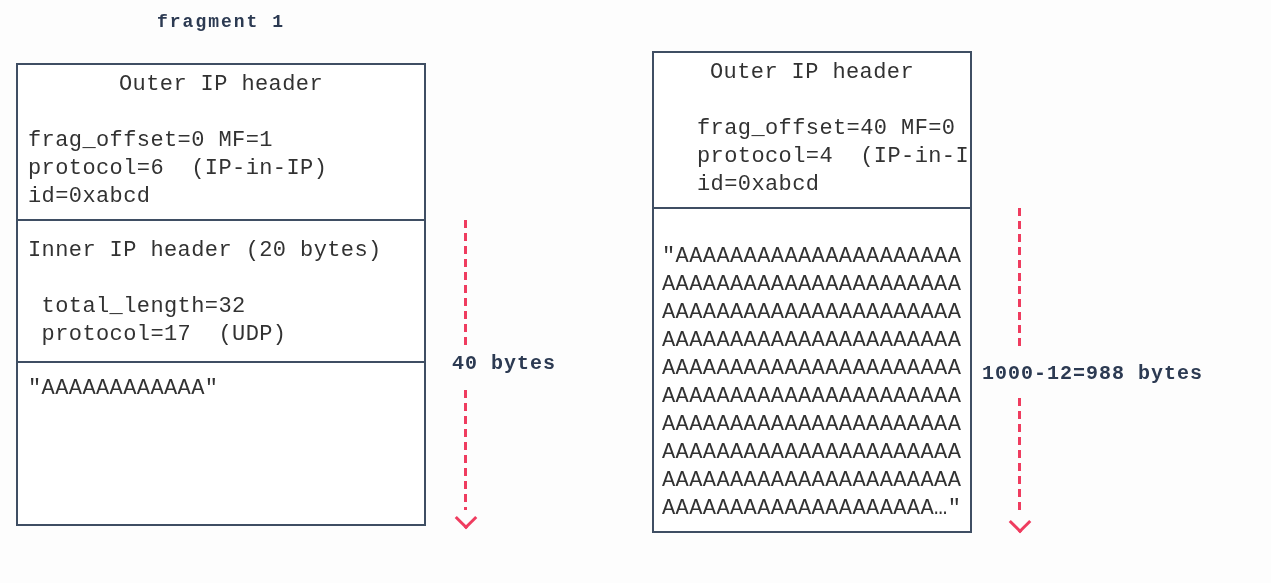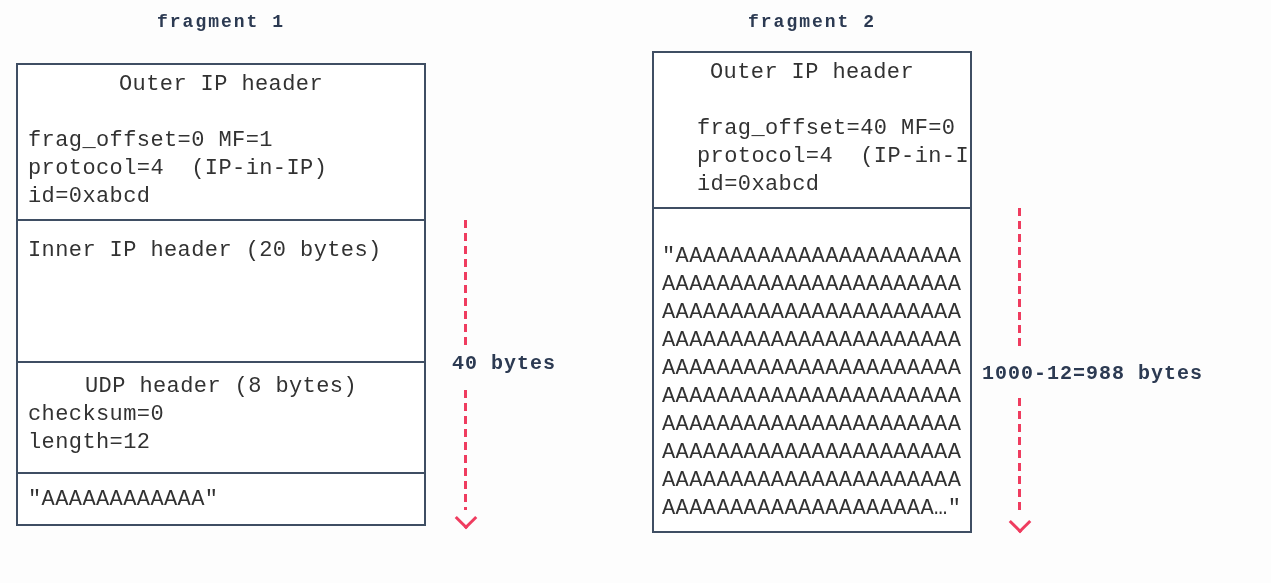--- a/index.html
+++ b/index.html
@@ -90,45 +90,42 @@
 <div class="canvas">
 
   <div class="frag-title" style="left:16px; width:410px;">fragment 1</div>
 
   <div class="box" style="left:16px; top:63px; width:410px; height:463px;">
 
     <div class="sec" style="height:154px;">
       <div class="sec-head center" style="padding-top:6px;">Outer IP header</div>
       <div class="sec-body">
 frag_offset=0 MF=1
-protocol=4  (IP-in-IP)
+protocol=6  (IP-in-IP)
 id=0xabcd</div>
     </div>
 
     <div class="sec" style="height:142px;">
       <div class="sec-head left" style="padding-top:16px;">Inner IP header (20 bytes)</div>
+      <div class="sec-body">
+ total_length=32
+ protocol=17  (UDP)</div>
     </div>
 
-    <div class="sec" style="height:111px;">
-      <div class="sec-head center" style="padding-top:10px;">UDP header (8 bytes)</div>
-      <div class="sec-body">checksum=0
-length=12</div>
-    </div>
 
     <div class="sec grow">
       <div class="sec-body" style="padding-top:12px;">"AAAAAAAAAAAA"</div>
     </div>
   </div>
 
   <div class="dash-seg" style="left:464px; top:220px; height:126px;"></div>
   <div class="size-label" style="left:452px; top:352px;">40 bytes</div>
   <div class="dash-seg" style="left:464px; top:390px; height:120px;"></div>
   <div class="arrowhead" style="left:458px; top:510px;"></div>
 
-  <div class="frag-title" style="left:652px; width:320px;">fragment 2</div>
 
   <div class="box" style="left:652px; top:51px; width:320px; height:482px;">
 
     <div class="sec" style="height:154px;">
       <div class="sec-head center" style="padding-top:6px;">Outer IP header</div>
       <div class="sec-body" style="padding-left:8px;margin-left:35px;">
 frag_offset=40 MF=0
 protocol=4  (IP-in-IP)
 id=0xabcd</div>
     </div>

